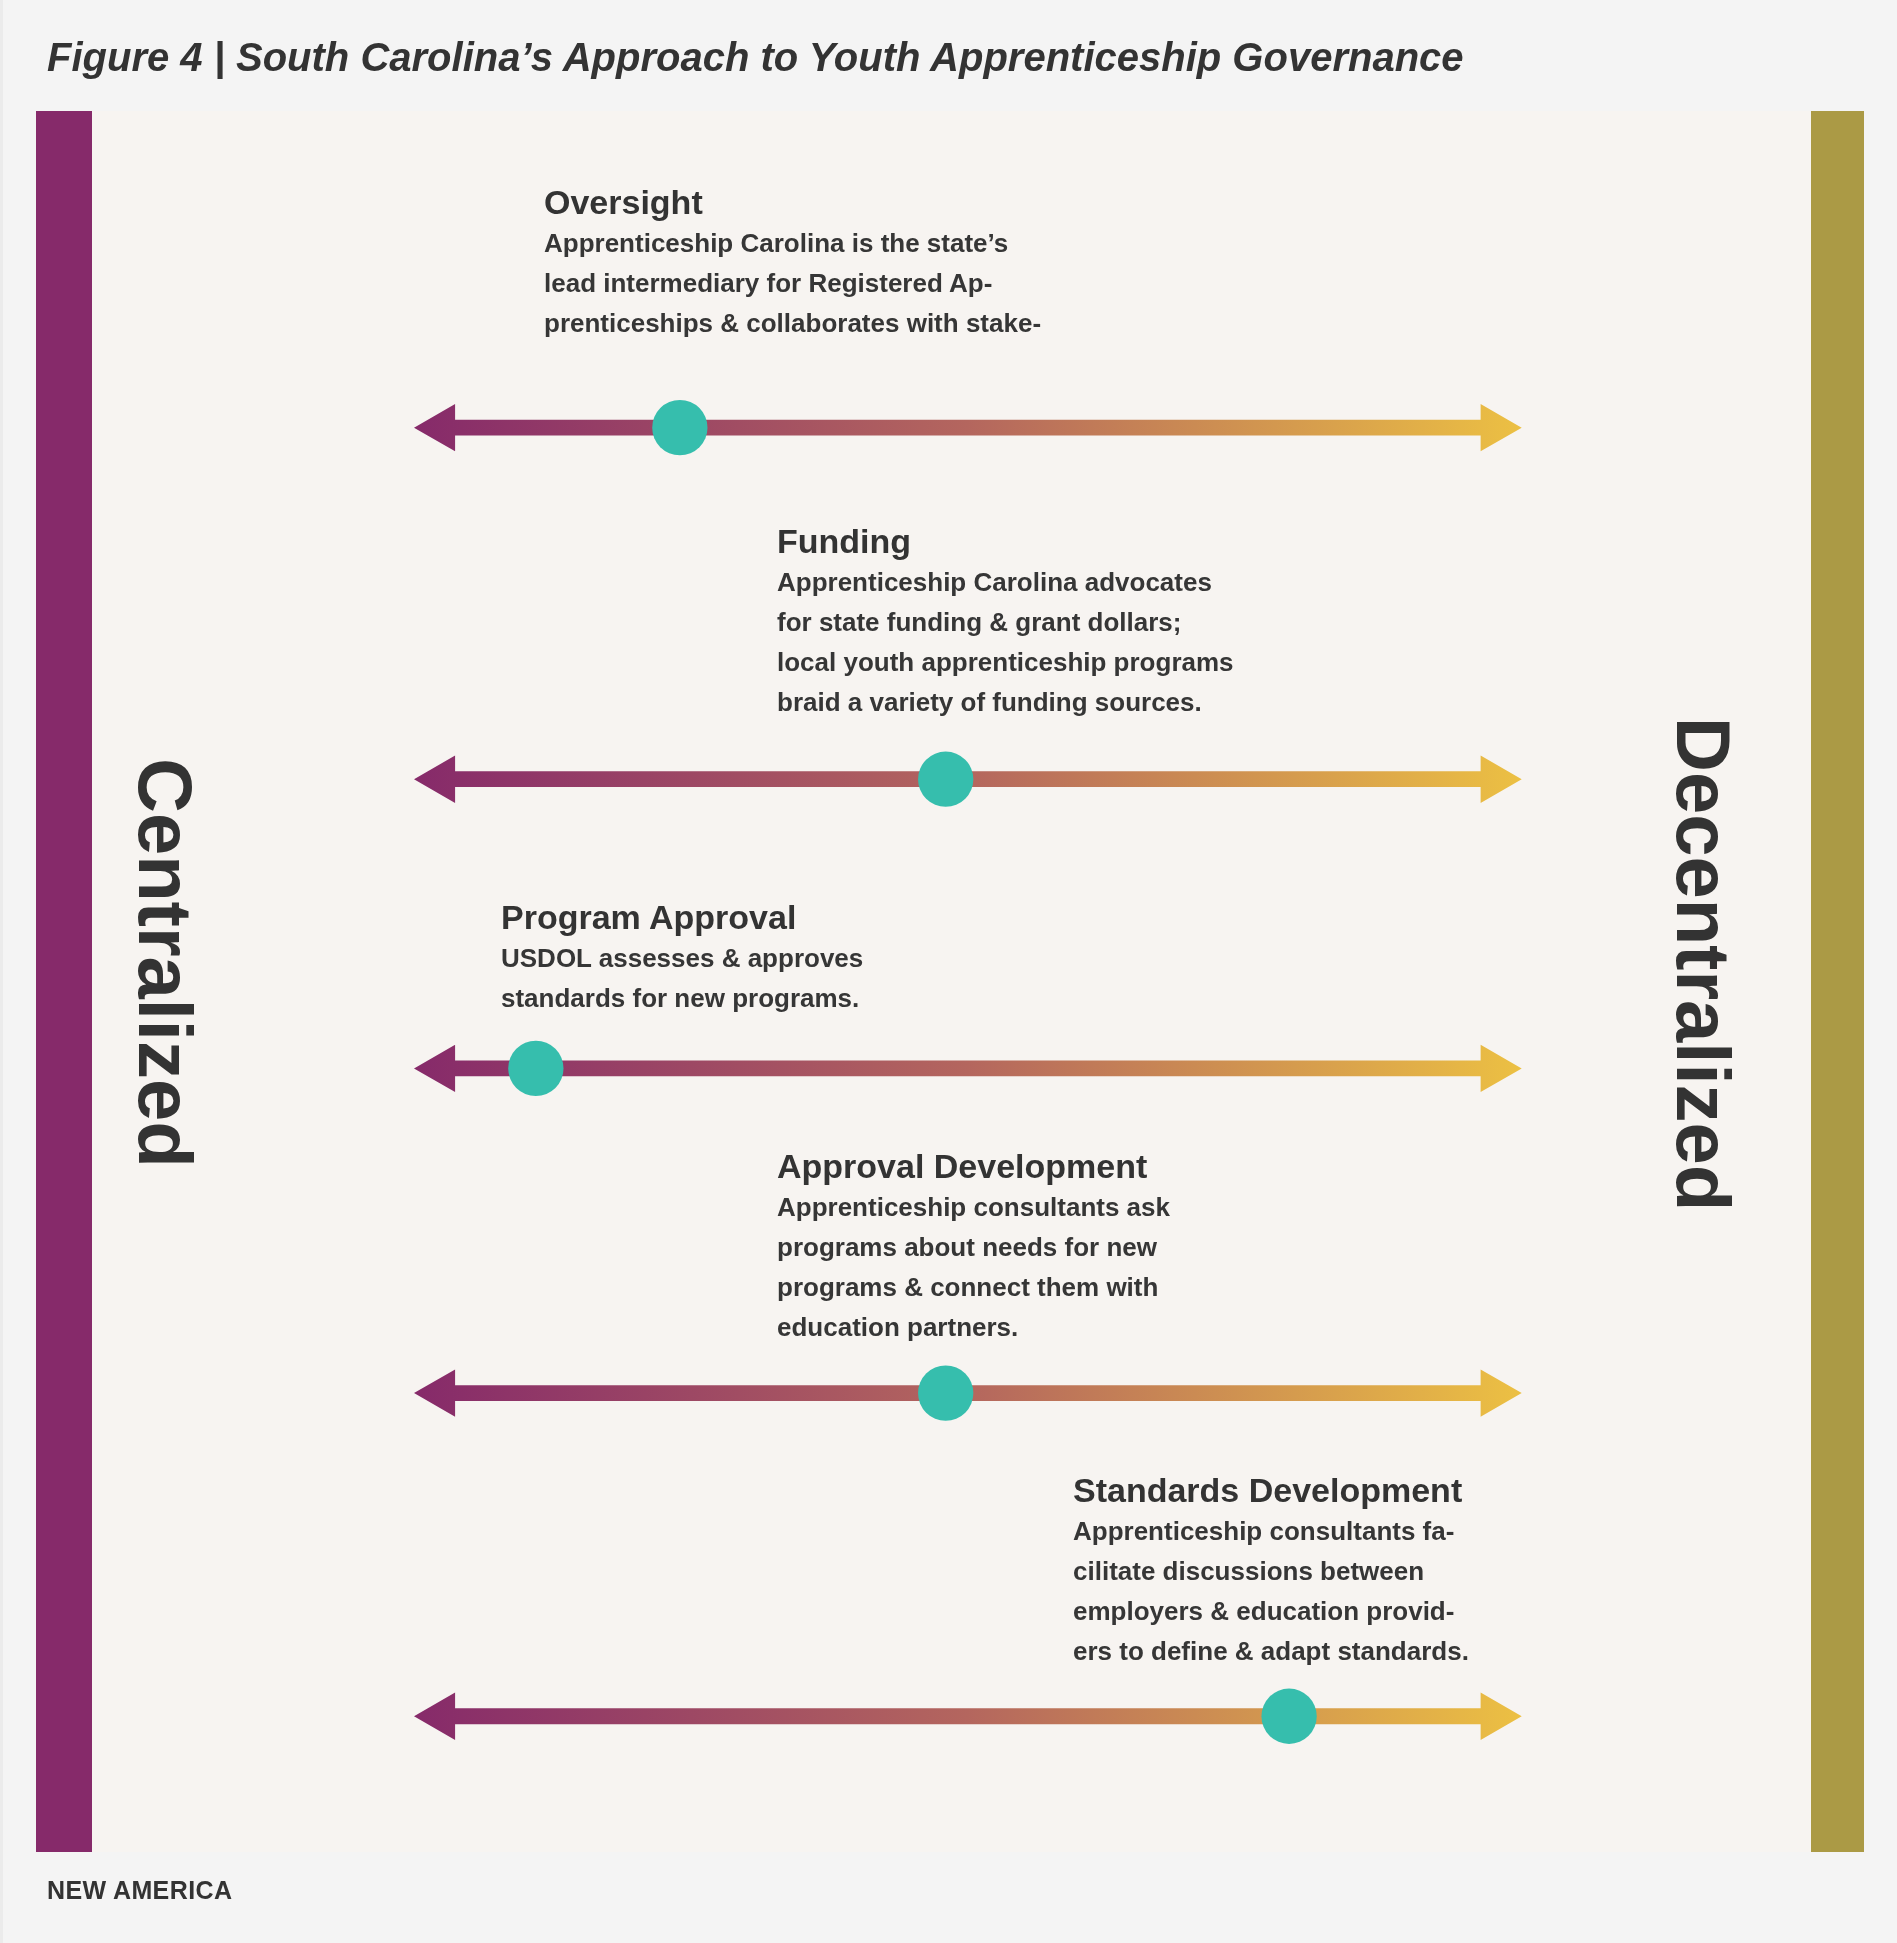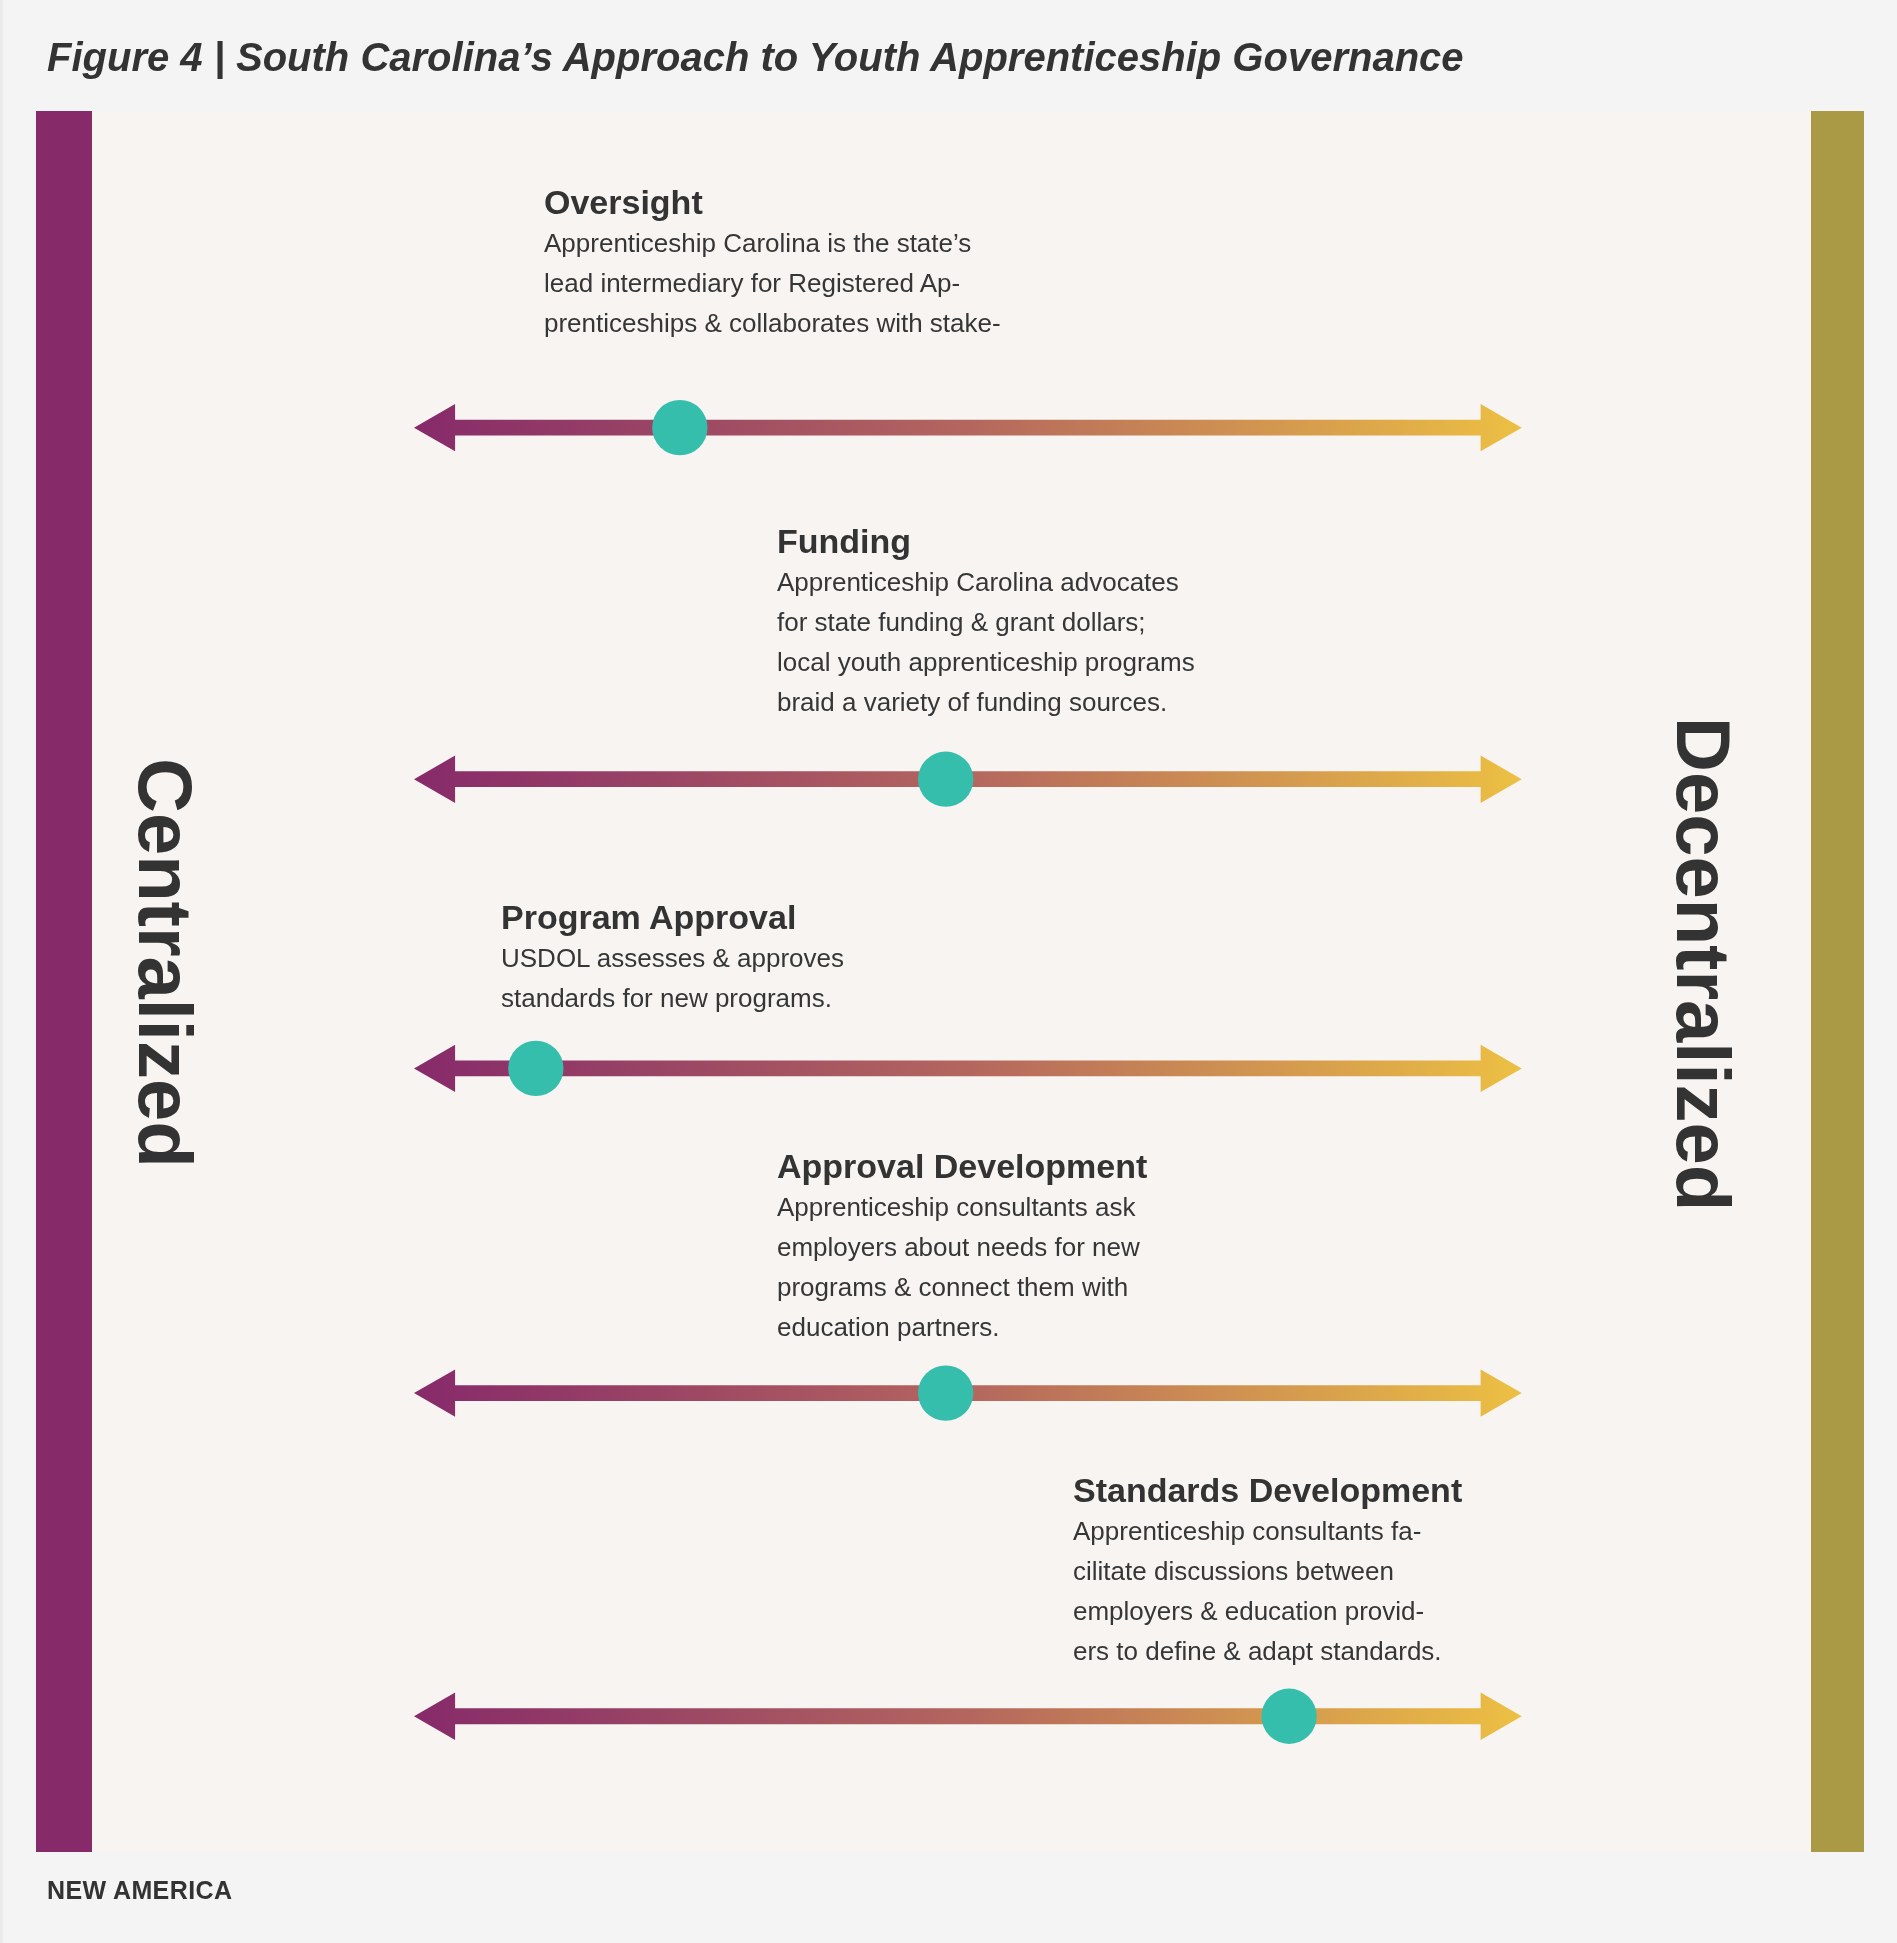--- a/index.html
+++ b/index.html
@@ -21,21 +21,21 @@
   .bar-left { position: absolute; left: 36px; top: 111px; width: 56px; height: 1741px; background: #862a6a; }
   .bar-right { position: absolute; left: 1811px; top: 111px; width: 53px; height: 1741px; background: #ab9a45; }
   .side-label {
     position: absolute; font-size: 76px; font-weight: bold; white-space: nowrap;
     transform-origin: 0 0;
   }
   .side-left { left: 209px; top: 758px; transform: rotate(90deg); }
   .side-right { left: 1747px; top: 717px; transform: rotate(90deg); }
   .block { position: absolute; }
   .block-title { font-size: 34px; font-weight: bold; line-height: 41px; white-space: nowrap; }
-  .block-body { font-size: 26px; font-weight: normal; line-height: 40px; color: #363636; }
+  .block-body { font-size: 26px; font-weight: bold; line-height: 40px; color: #363636; }
   .block-body div { white-space: nowrap; }
   svg.arrows { position: absolute; left: 0; top: 0; width: 1897px; height: 1944px; }
   .footer {
     position: absolute; left: 47px; top: 1876px;
     font-size: 25px; font-weight: bold; letter-spacing: 0.4px; white-space: nowrap;
   }
 </style>
 </head>
 <body>
 
@@ -74,21 +74,21 @@
   <div class="block-body">
     <div>USDOL assesses &amp; approves</div>
     <div>standards for new programs.</div>
   </div>
 </div>
 
 <div class="block" style="left:777px; top:1146px;">
   <div class="block-title">Approval Development</div>
   <div class="block-body">
     <div>Apprenticeship consultants ask</div>
-    <div>employers about needs for new</div>
+    <div>programs about needs for new</div>
     <div>programs &amp; connect them with</div>
     <div>education partners.</div>
   </div>
 </div>
 
 <div class="block" style="left:1073px; top:1470px;">
   <div class="block-title">Standards Development</div>
   <div class="block-body">
     <div>Apprenticeship consultants fa-</div>
     <div>cilitate discussions between</div>

